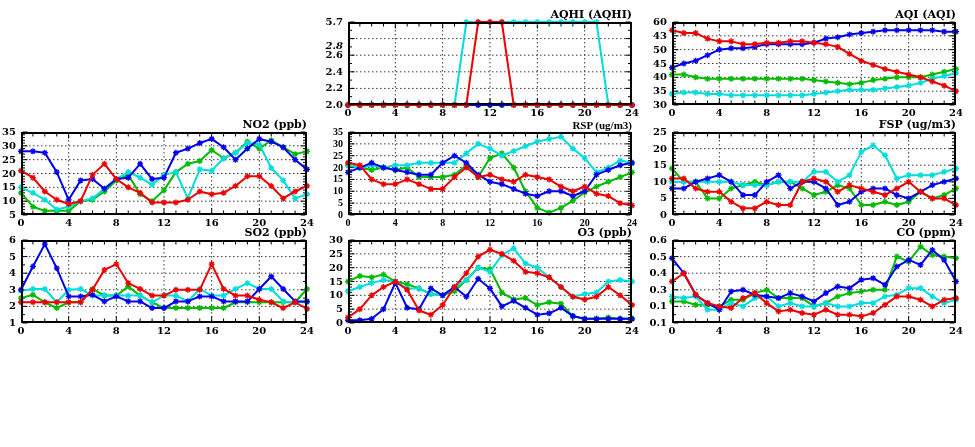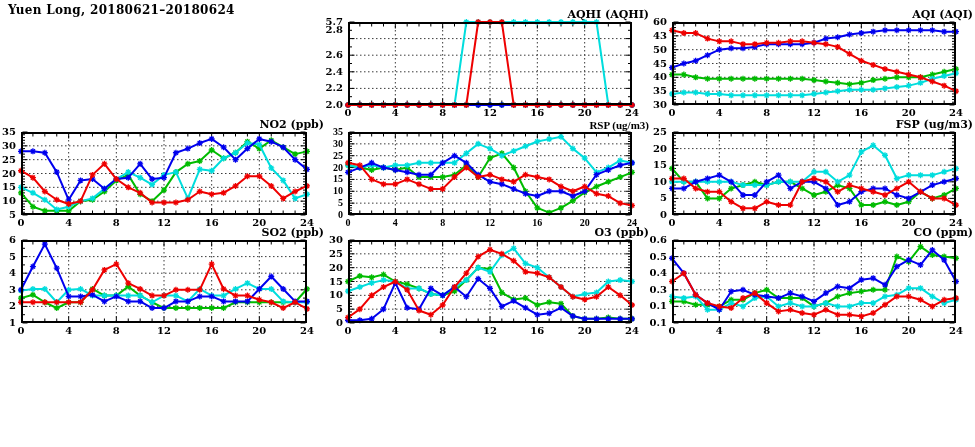--- a/index.html
+++ b/index.html
@@ -1,30 +1,29 @@
 <!DOCTYPE html>
 <html><head>
 <meta charset="utf-8">
 <style>
   html,body{margin:0;padding:0;background:#fff;}
   .page{position:relative;width:975px;height:447px;background:#fff;color:#000;
         font-family:"DejaVu Serif",serif;overflow:hidden;}
   .page-title{position:absolute;left:8px;top:3px;font-size:12px;font-weight:bold;letter-spacing:.3px;white-space:nowrap;}
-  .chart{position:absolute;padding-left:17px;}
+  .chart{position:absolute;}
   .chart-title{position:absolute;right:0;bottom:100%;margin-bottom:1px;font-size:11px;font-weight:bold;white-space:nowrap;}
   .plot{position:absolute;left:0;top:0;right:0;bottom:0;}
   .plot svg{display:block;overflow:visible;}
   .ylab{position:absolute;right:100%;margin-right:5px;font-size:10px;font-weight:bold;line-height:12px;white-space:nowrap;}
   .xlab{position:absolute;font-size:10px;font-weight:bold;width:30px;text-align:center;line-height:12px;}
 </style>
 </head>
 <body>
 
 <div class="page">
-  <div class="page-title">Yuen Long, 20180621–20180624</div>
 
   <div class="chart" style="left: 348px; top: 22px; width: 284px; height: 83px;">
     <span class="chart-title">AQHI (AQHI)</span>
     <div class="plot">
         <svg viewBox="0 0 284 83" width="284" height="83">
           <g stroke="#3a3a3a" stroke-width="1" stroke-dasharray="1.5,2.5">
             <line x1="0" y1="66.39999999999998" x2="284" y2="66.39999999999998"></line>
             <line x1="0" y1="49.800000000000004" x2="284" y2="49.800000000000004"></line>
             <line x1="0" y1="33.199999999999996" x2="284" y2="33.199999999999996"></line>
             <line x1="0" y1="16.60000000000001" x2="284" y2="16.60000000000001"></line>
@@ -112,21 +111,21 @@
           <path d="M-3,83L3,83M0,80L0,86M-2.1,80.9L2.1,85.1M-2.1,85.1L2.1,80.9M8.833333333333332,83L14.833333333333332,83M11.833333333333332,80L11.833333333333332,86M9.733333333333333,80.9L13.933333333333332,85.1M9.733333333333333,85.1L13.933333333333332,80.9M20.666666666666664,83L26.666666666666664,83M23.666666666666664,80L23.666666666666664,86M21.566666666666663,80.9L25.766666666666666,85.1M21.566666666666663,85.1L25.766666666666666,80.9M32.5,83L38.5,83M35.5,80L35.5,86M33.4,80.9L37.6,85.1M33.4,85.1L37.6,80.9M44.33333333333333,83L50.33333333333333,83M47.33333333333333,80L47.33333333333333,86M45.23333333333333,80.9L49.43333333333333,85.1M45.23333333333333,85.1L49.43333333333333,80.9M56.16666666666667,83L62.16666666666667,83M59.16666666666667,80L59.16666666666667,86M57.06666666666667,80.9L61.26666666666667,85.1M57.06666666666667,85.1L61.26666666666667,80.9M68,83L74,83M71,80L71,86M68.9,80.9L73.1,85.1M68.9,85.1L73.1,80.9M79.83333333333334,83L85.83333333333334,83M82.83333333333334,80L82.83333333333334,86M80.73333333333335,80.9L84.93333333333334,85.1M80.73333333333335,85.1L84.93333333333334,80.9M91.66666666666666,83L97.66666666666666,83M94.66666666666666,80L94.66666666666666,86M92.56666666666666,80.9L96.76666666666665,85.1M92.56666666666666,85.1L96.76666666666665,80.9M103.5,83L109.5,83M106.5,80L106.5,86M104.4,80.9L108.6,85.1M104.4,85.1L108.6,80.9M115.33333333333334,83L121.33333333333334,83M118.33333333333334,80L118.33333333333334,86M116.23333333333335,80.9L120.43333333333334,85.1M116.23333333333335,85.1L120.43333333333334,80.9M127.16666666666666,83L133.16666666666666,83M130.16666666666666,80L130.16666666666666,86M128.06666666666666,80.9L132.26666666666665,85.1M128.06666666666666,85.1L132.26666666666665,80.9M139,83L145,83M142,80L142,86M139.9,80.9L144.1,85.1M139.9,85.1L144.1,80.9M150.83333333333331,83L156.83333333333331,83M153.83333333333331,80L153.83333333333331,86M151.73333333333332,80.9L155.9333333333333,85.1M151.73333333333332,85.1L155.9333333333333,80.9M162.66666666666669,83L168.66666666666669,83M165.66666666666669,80L165.66666666666669,86M163.5666666666667,80.9L167.76666666666668,85.1M163.5666666666667,85.1L167.76666666666668,80.9M174.5,83L180.5,83M177.5,80L177.5,86M175.4,80.9L179.6,85.1M175.4,85.1L179.6,80.9M186.33333333333331,83L192.33333333333331,83M189.33333333333331,80L189.33333333333331,86M187.23333333333332,80.9L191.4333333333333,85.1M187.23333333333332,85.1L191.4333333333333,80.9M198.16666666666669,83L204.16666666666669,83M201.16666666666669,80L201.16666666666669,86M199.0666666666667,80.9L203.26666666666668,85.1M199.0666666666667,85.1L203.26666666666668,80.9M210,83L216,83M213,80L213,86M210.9,80.9L215.1,85.1M210.9,85.1L215.1,80.9M221.83333333333331,83L227.83333333333331,83M224.83333333333331,80L224.83333333333331,86M222.73333333333332,80.9L226.9333333333333,85.1M222.73333333333332,85.1L226.9333333333333,80.9M233.66666666666669,83L239.66666666666669,83M236.66666666666669,80L236.66666666666669,86M234.5666666666667,80.9L238.76666666666668,85.1M234.5666666666667,85.1L238.76666666666668,80.9M245.5,83L251.5,83M248.5,80L248.5,86M246.4,80.9L250.6,85.1M246.4,85.1L250.6,80.9M257.3333333333333,83L263.3333333333333,83M260.3333333333333,80L260.3333333333333,86M258.2333333333333,80.9L262.43333333333334,85.1M258.2333333333333,85.1L262.43333333333334,80.9M269.1666666666667,83L275.1666666666667,83M272.1666666666667,80L272.1666666666667,86M270.06666666666666,80.9L274.2666666666667,85.1M270.06666666666666,85.1L274.2666666666667,80.9M281,83L287,83M284,80L284,86M281.9,80.9L286.1,85.1M281.9,85.1L286.1,80.9" stroke="#0000ee" stroke-width="1.3" fill="none"></path>
           <polyline points="0,83 11.833333333333332,83 23.666666666666664,83 35.5,83 47.33333333333333,83 59.16666666666667,83 71,83 82.83333333333334,83 94.66666666666666,83 106.5,83 118.33333333333334,83 130.16666666666666,0 142,0 153.83333333333331,0 165.66666666666669,83 177.5,83 189.33333333333331,83 201.16666666666669,83 213,83 224.83333333333331,83 236.66666666666669,83 248.5,83 260.3333333333333,83 272.1666666666667,83 284,83" fill="none" stroke="#ee0000" stroke-width="2" stroke-linejoin="round" stroke-linecap="round"></polyline>
           <path d="M-3,83L3,83M0,80L0,86M-2.1,80.9L2.1,85.1M-2.1,85.1L2.1,80.9M8.833333333333332,83L14.833333333333332,83M11.833333333333332,80L11.833333333333332,86M9.733333333333333,80.9L13.933333333333332,85.1M9.733333333333333,85.1L13.933333333333332,80.9M20.666666666666664,83L26.666666666666664,83M23.666666666666664,80L23.666666666666664,86M21.566666666666663,80.9L25.766666666666666,85.1M21.566666666666663,85.1L25.766666666666666,80.9M32.5,83L38.5,83M35.5,80L35.5,86M33.4,80.9L37.6,85.1M33.4,85.1L37.6,80.9M44.33333333333333,83L50.33333333333333,83M47.33333333333333,80L47.33333333333333,86M45.23333333333333,80.9L49.43333333333333,85.1M45.23333333333333,85.1L49.43333333333333,80.9M56.16666666666667,83L62.16666666666667,83M59.16666666666667,80L59.16666666666667,86M57.06666666666667,80.9L61.26666666666667,85.1M57.06666666666667,85.1L61.26666666666667,80.9M68,83L74,83M71,80L71,86M68.9,80.9L73.1,85.1M68.9,85.1L73.1,80.9M79.83333333333334,83L85.83333333333334,83M82.83333333333334,80L82.83333333333334,86M80.73333333333335,80.9L84.93333333333334,85.1M80.73333333333335,85.1L84.93333333333334,80.9M91.66666666666666,83L97.66666666666666,83M94.66666666666666,80L94.66666666666666,86M92.56666666666666,80.9L96.76666666666665,85.1M92.56666666666666,85.1L96.76666666666665,80.9M103.5,83L109.5,83M106.5,80L106.5,86M104.4,80.9L108.6,85.1M104.4,85.1L108.6,80.9M115.33333333333334,83L121.33333333333334,83M118.33333333333334,80L118.33333333333334,86M116.23333333333335,80.9L120.43333333333334,85.1M116.23333333333335,85.1L120.43333333333334,80.9M127.16666666666666,0L133.16666666666666,0M130.16666666666666,-3L130.16666666666666,3M128.06666666666666,-2.1L132.26666666666665,2.1M128.06666666666666,2.1L132.26666666666665,-2.1M139,0L145,0M142,-3L142,3M139.9,-2.1L144.1,2.1M139.9,2.1L144.1,-2.1M150.83333333333331,0L156.83333333333331,0M153.83333333333331,-3L153.83333333333331,3M151.73333333333332,-2.1L155.9333333333333,2.1M151.73333333333332,2.1L155.9333333333333,-2.1M162.66666666666669,83L168.66666666666669,83M165.66666666666669,80L165.66666666666669,86M163.5666666666667,80.9L167.76666666666668,85.1M163.5666666666667,85.1L167.76666666666668,80.9M174.5,83L180.5,83M177.5,80L177.5,86M175.4,80.9L179.6,85.1M175.4,85.1L179.6,80.9M186.33333333333331,83L192.33333333333331,83M189.33333333333331,80L189.33333333333331,86M187.23333333333332,80.9L191.4333333333333,85.1M187.23333333333332,85.1L191.4333333333333,80.9M198.16666666666669,83L204.16666666666669,83M201.16666666666669,80L201.16666666666669,86M199.0666666666667,80.9L203.26666666666668,85.1M199.0666666666667,85.1L203.26666666666668,80.9M210,83L216,83M213,80L213,86M210.9,80.9L215.1,85.1M210.9,85.1L215.1,80.9M221.83333333333331,83L227.83333333333331,83M224.83333333333331,80L224.83333333333331,86M222.73333333333332,80.9L226.9333333333333,85.1M222.73333333333332,85.1L226.9333333333333,80.9M233.66666666666669,83L239.66666666666669,83M236.66666666666669,80L236.66666666666669,86M234.5666666666667,80.9L238.76666666666668,85.1M234.5666666666667,85.1L238.76666666666668,80.9M245.5,83L251.5,83M248.5,80L248.5,86M246.4,80.9L250.6,85.1M246.4,85.1L250.6,80.9M257.3333333333333,83L263.3333333333333,83M260.3333333333333,80L260.3333333333333,86M258.2333333333333,80.9L262.43333333333334,85.1M258.2333333333333,85.1L262.43333333333334,80.9M269.1666666666667,83L275.1666666666667,83M272.1666666666667,80L272.1666666666667,86M270.06666666666666,80.9L274.2666666666667,85.1M270.06666666666666,85.1L274.2666666666667,80.9M281,83L287,83M284,80L284,86M281.9,80.9L286.1,85.1M281.9,85.1L286.1,80.9" stroke="#ee0000" stroke-width="1.3" fill="none"></path>
           <rect x="1" y="1" width="282" height="81" fill="none" stroke="#000" stroke-width="2"></rect>
         </svg>
       </div>
   <span class="ylab" style="top: 77px;">2.0</span>
       <span class="ylab" style="top: 60.4px;">2.2</span>
       <span class="ylab" style="top: 43.8px; text-align: right;">2.4</span>
       <span class="ylab" style="top: 27.2px;">2.6</span>
-      <span class="ylab" style="top: 2px;">2.8</span>
+      <span class="ylab" style="top: 18px; font-style: italic;">2.8</span>
       <span class="ylab" style="top: -6px;">5.7</span>
       <span class="xlab" style="left: -15px; top: 85px;">0</span>
       <span class="xlab" style="left: 32.3333px; top: 85px;">4</span>
       <span class="xlab" style="left: 79.6667px; top: 85px;">8</span>
       <span class="xlab" style="left: 127px; top: 85px;">12</span>
       <span class="xlab" style="left: 174.333px; top: 85px;">16</span>
       <span class="xlab" style="left: 221.667px; top: 85px;">20</span>
       <span class="xlab" style="left: 269px; top: 85px;">24</span>
     </div>
   <div class="chart" style="left: 672px; top: 22px; width: 284px; height: 83px;">

